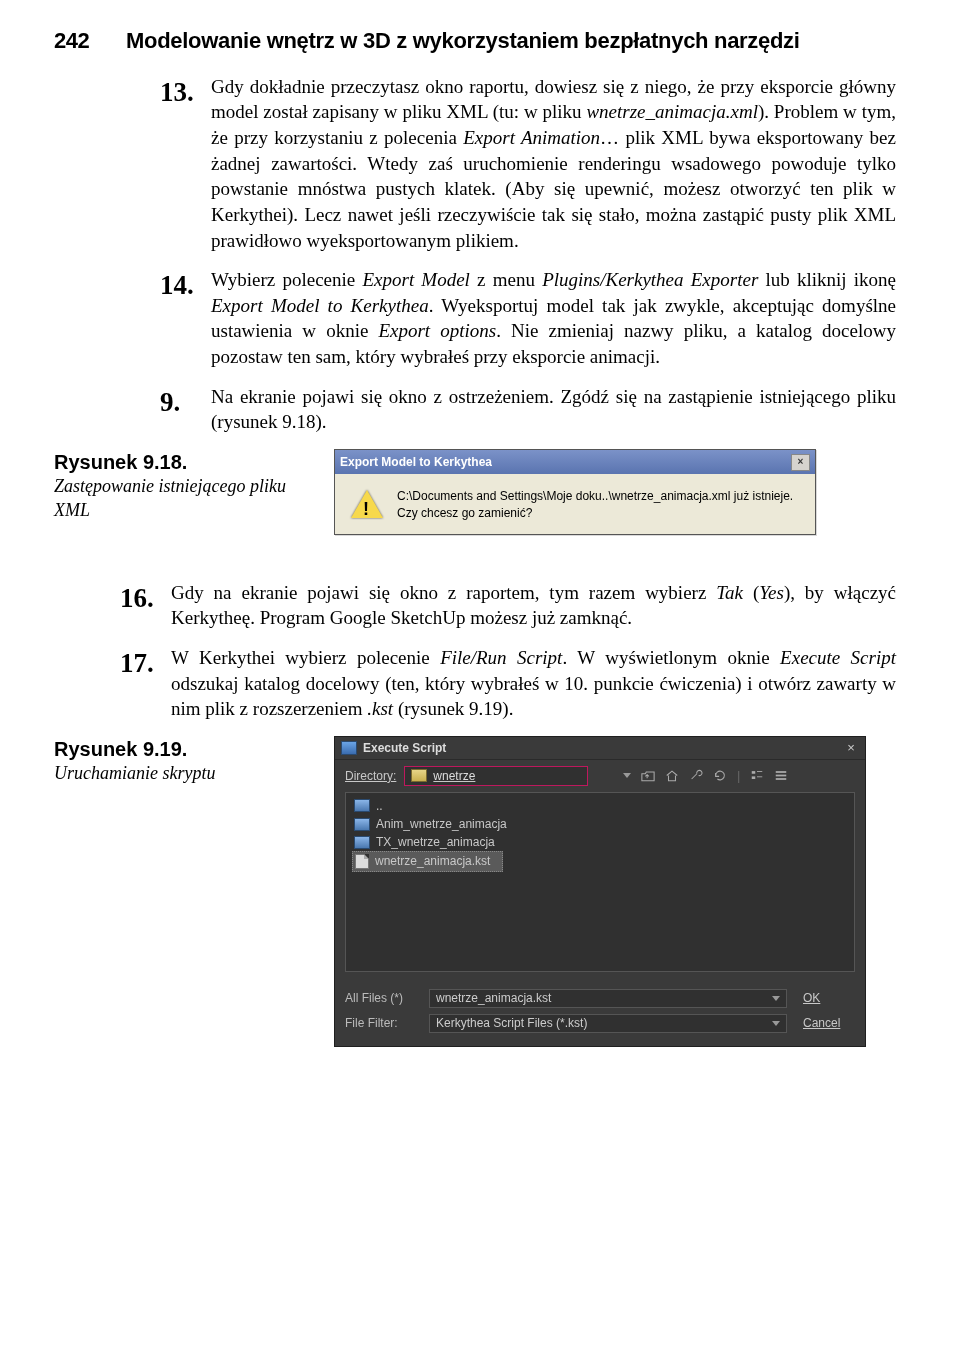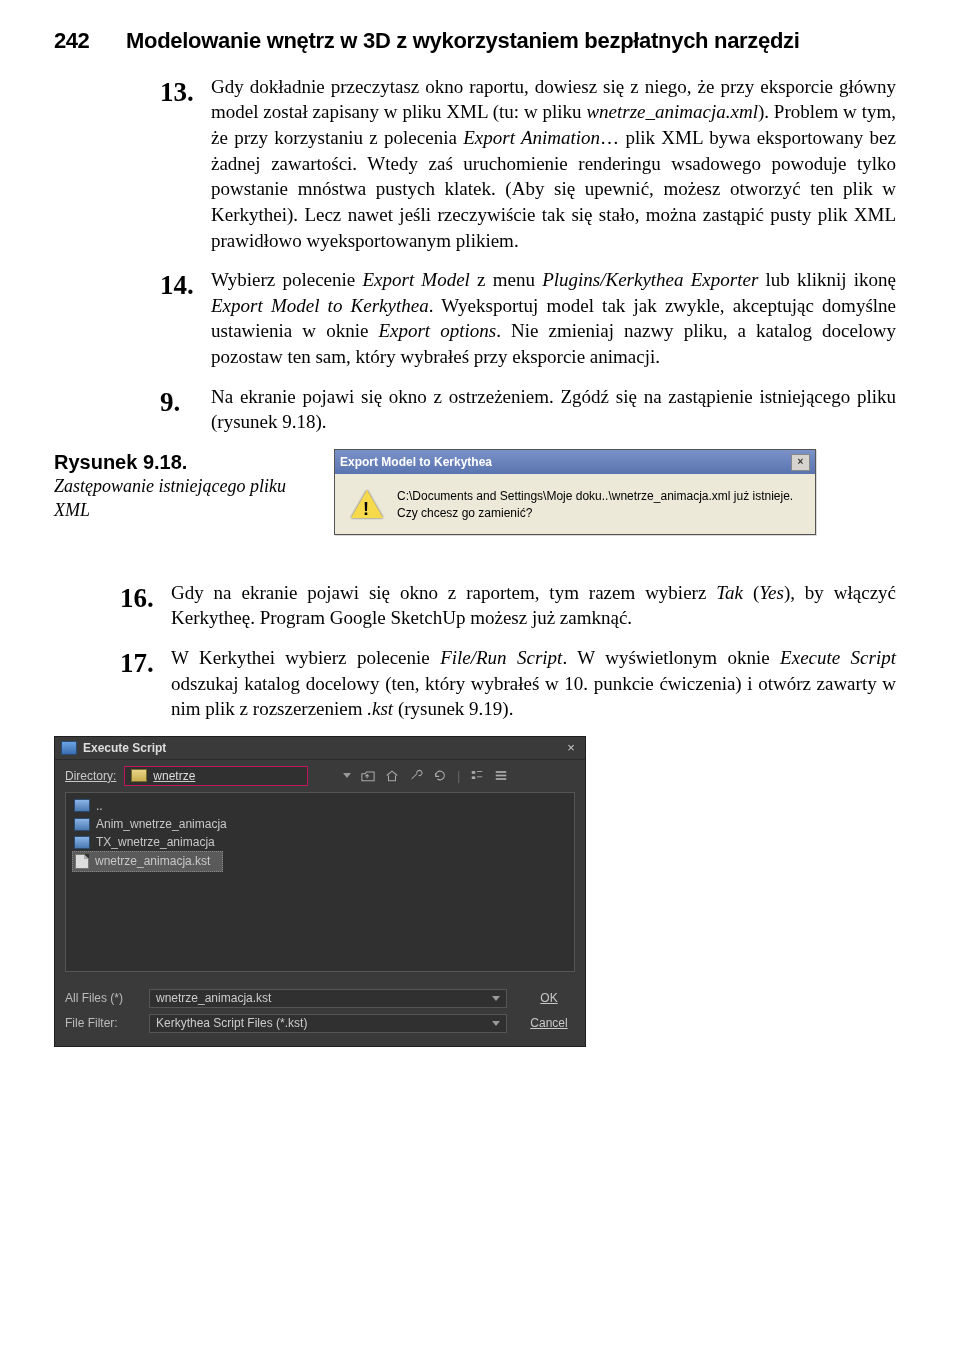--- a/index.html
+++ b/index.html
@@ -293,21 +293,21 @@
     color: #ccc;
     height: 15px;
     display: flex;
     align-items: center;
     justify-content: space-between;
   }
   .blink {
     color: #c8c8c8;
     text-decoration: underline;
     width: 52px;
-    text-align: center;
+    text-align: left;
     padding-left: 10px;
   }
 </style>
 </head>
 <body>
 
 <div class="page">
 
   <div class="header">
     <span class="page-num">242</span>
@@ -370,20 +370,24 @@
     </div>
     <div class="item">
       <div class="num">17.</div>
       <div class="body-text">
         <span>W Kerkythei wybierz polecenie </span><i>File/Run Script</i><span>. W wyświetlonym oknie </span><i>Execute Script</i><span> odszukaj katalog docelowy (ten, który wybrałeś w 10. punkcie ćwiczenia) i otwórz zawarty w nim plik z rozszerzeniem </span><i>.kst</i><span> (rysunek 9.19).</span>
       </div>
     </div>
   </div>
 
   <div class="caption-row" style="margin-bottom:0;">
+    <div class="caption">
+      <span class="cap-title">Rysunek 9.19.</span><br>
+      <span class="cap-desc">Uruchamianie skryptu</span>
+    </div>
 
     <div class="dark-dialog">
       <div class="dark-title">
         <div class="dark-title-left">
           <span class="dark-icon"></span>
           <span class="dark-title-txt">Execute Script</span>
         </div>
         <span class="dark-close">×</span>
       </div>
       <div class="dark-row">

